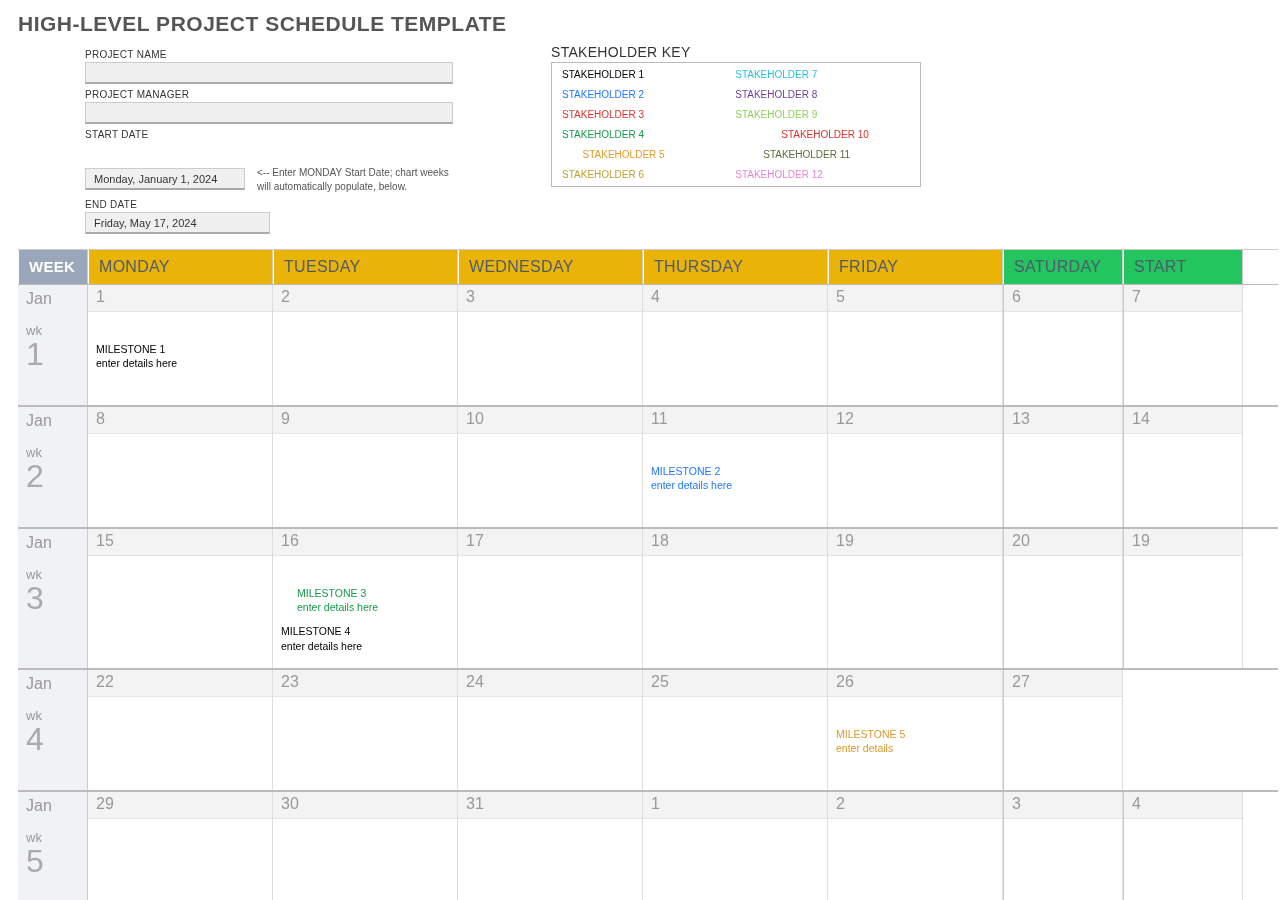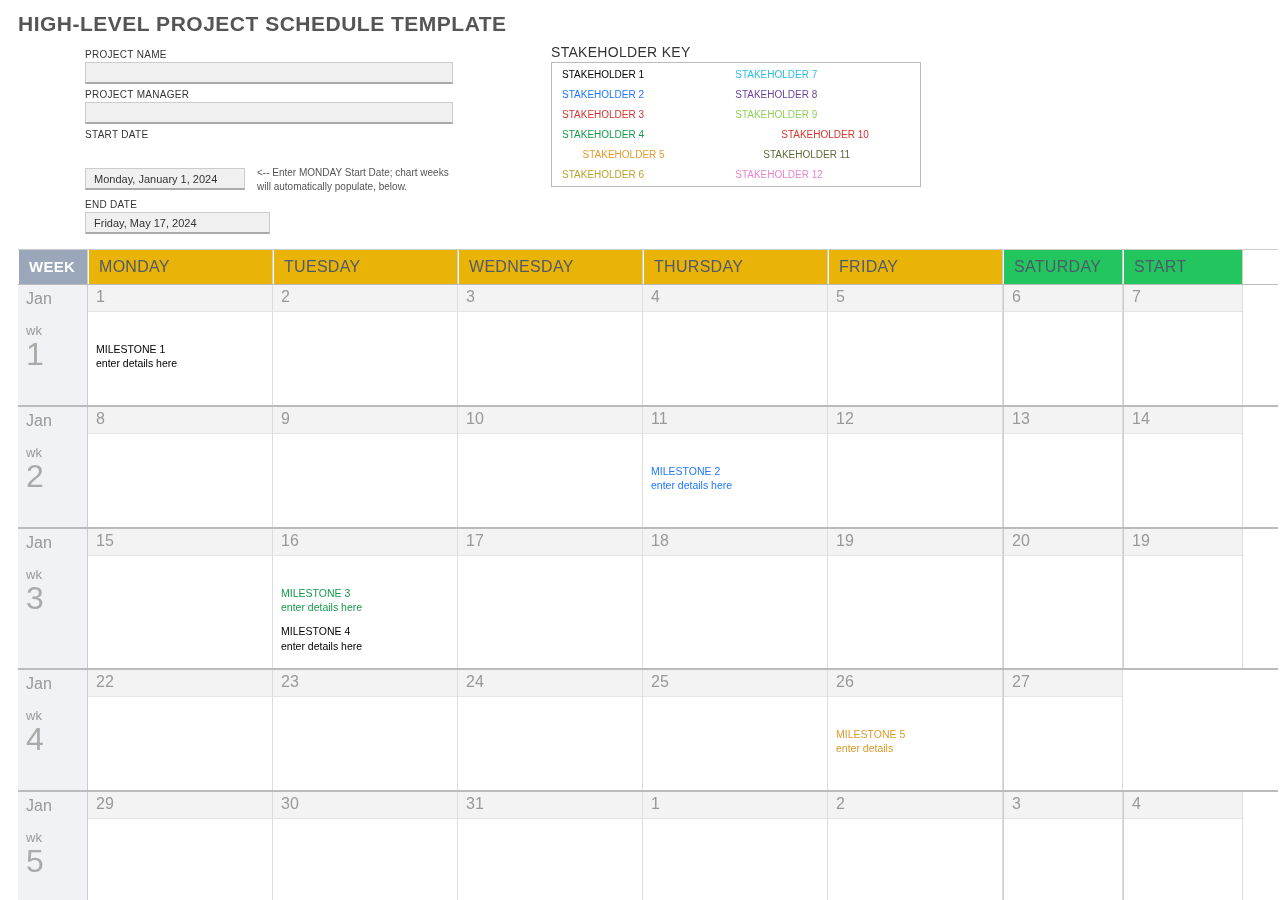--- a/index.html
+++ b/index.html
@@ -336,21 +336,21 @@
           <div class="wk">wk</div>
           <div class="wknum">3</div>
         </div>
         <div class="day-cell day-full col-mon">
           <div class="daynum-row"><span class="daynum">15</span></div>
           <div class="day-body"></div>
         </div>
         <div class="day-cell day-full col-tue">
           <div class="daynum-row"><span class="daynum">16</span></div>
           <div class="day-body">
-            <div class="milestone" style="color: rgb(21, 154, 73);">
+            <div class="milestone" style="color: rgb(21, 154, 73); margin-left: 16px;">
               <span class="mtitle">MILESTONE 3</span>
               <span class="mdetails">enter details here</span>
             </div>
             <div class="milestone" style="color: rgb(0, 0, 0);">
               <span class="mtitle">MILESTONE 4</span>
               <span class="mdetails">enter details here</span>
             </div>
           </div>
         </div>
         <div class="day-cell day-full col-wed">

